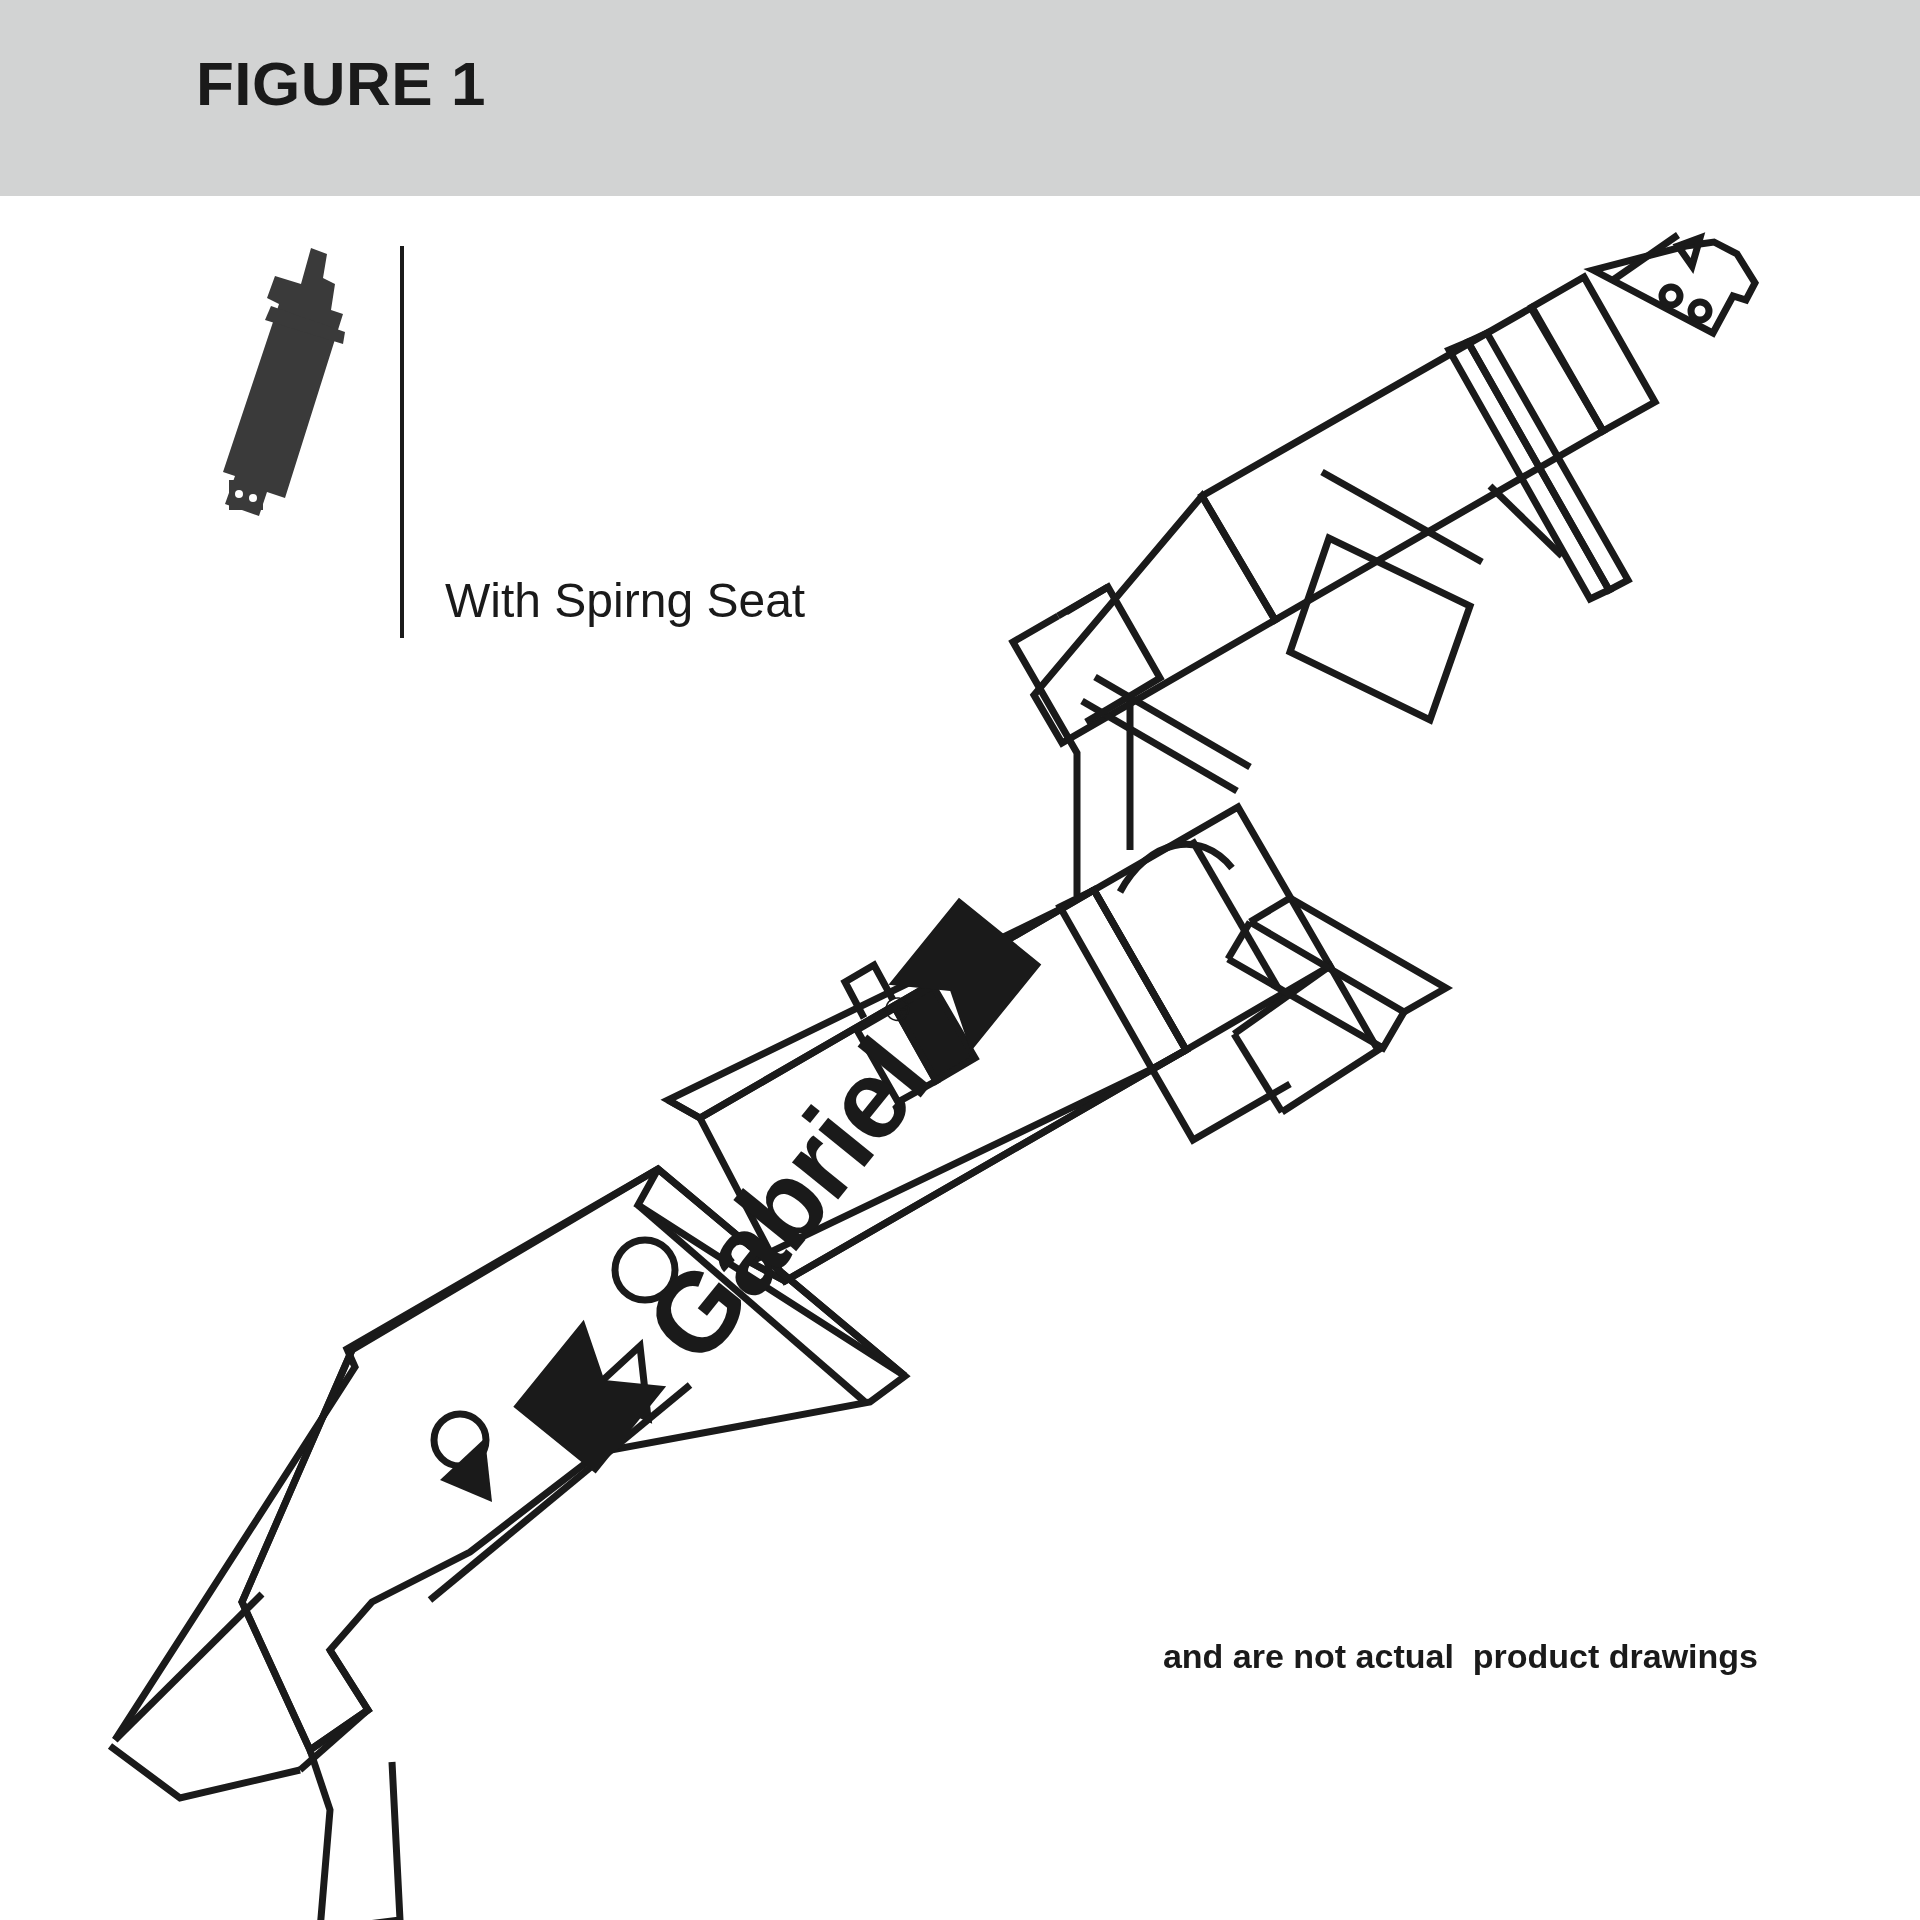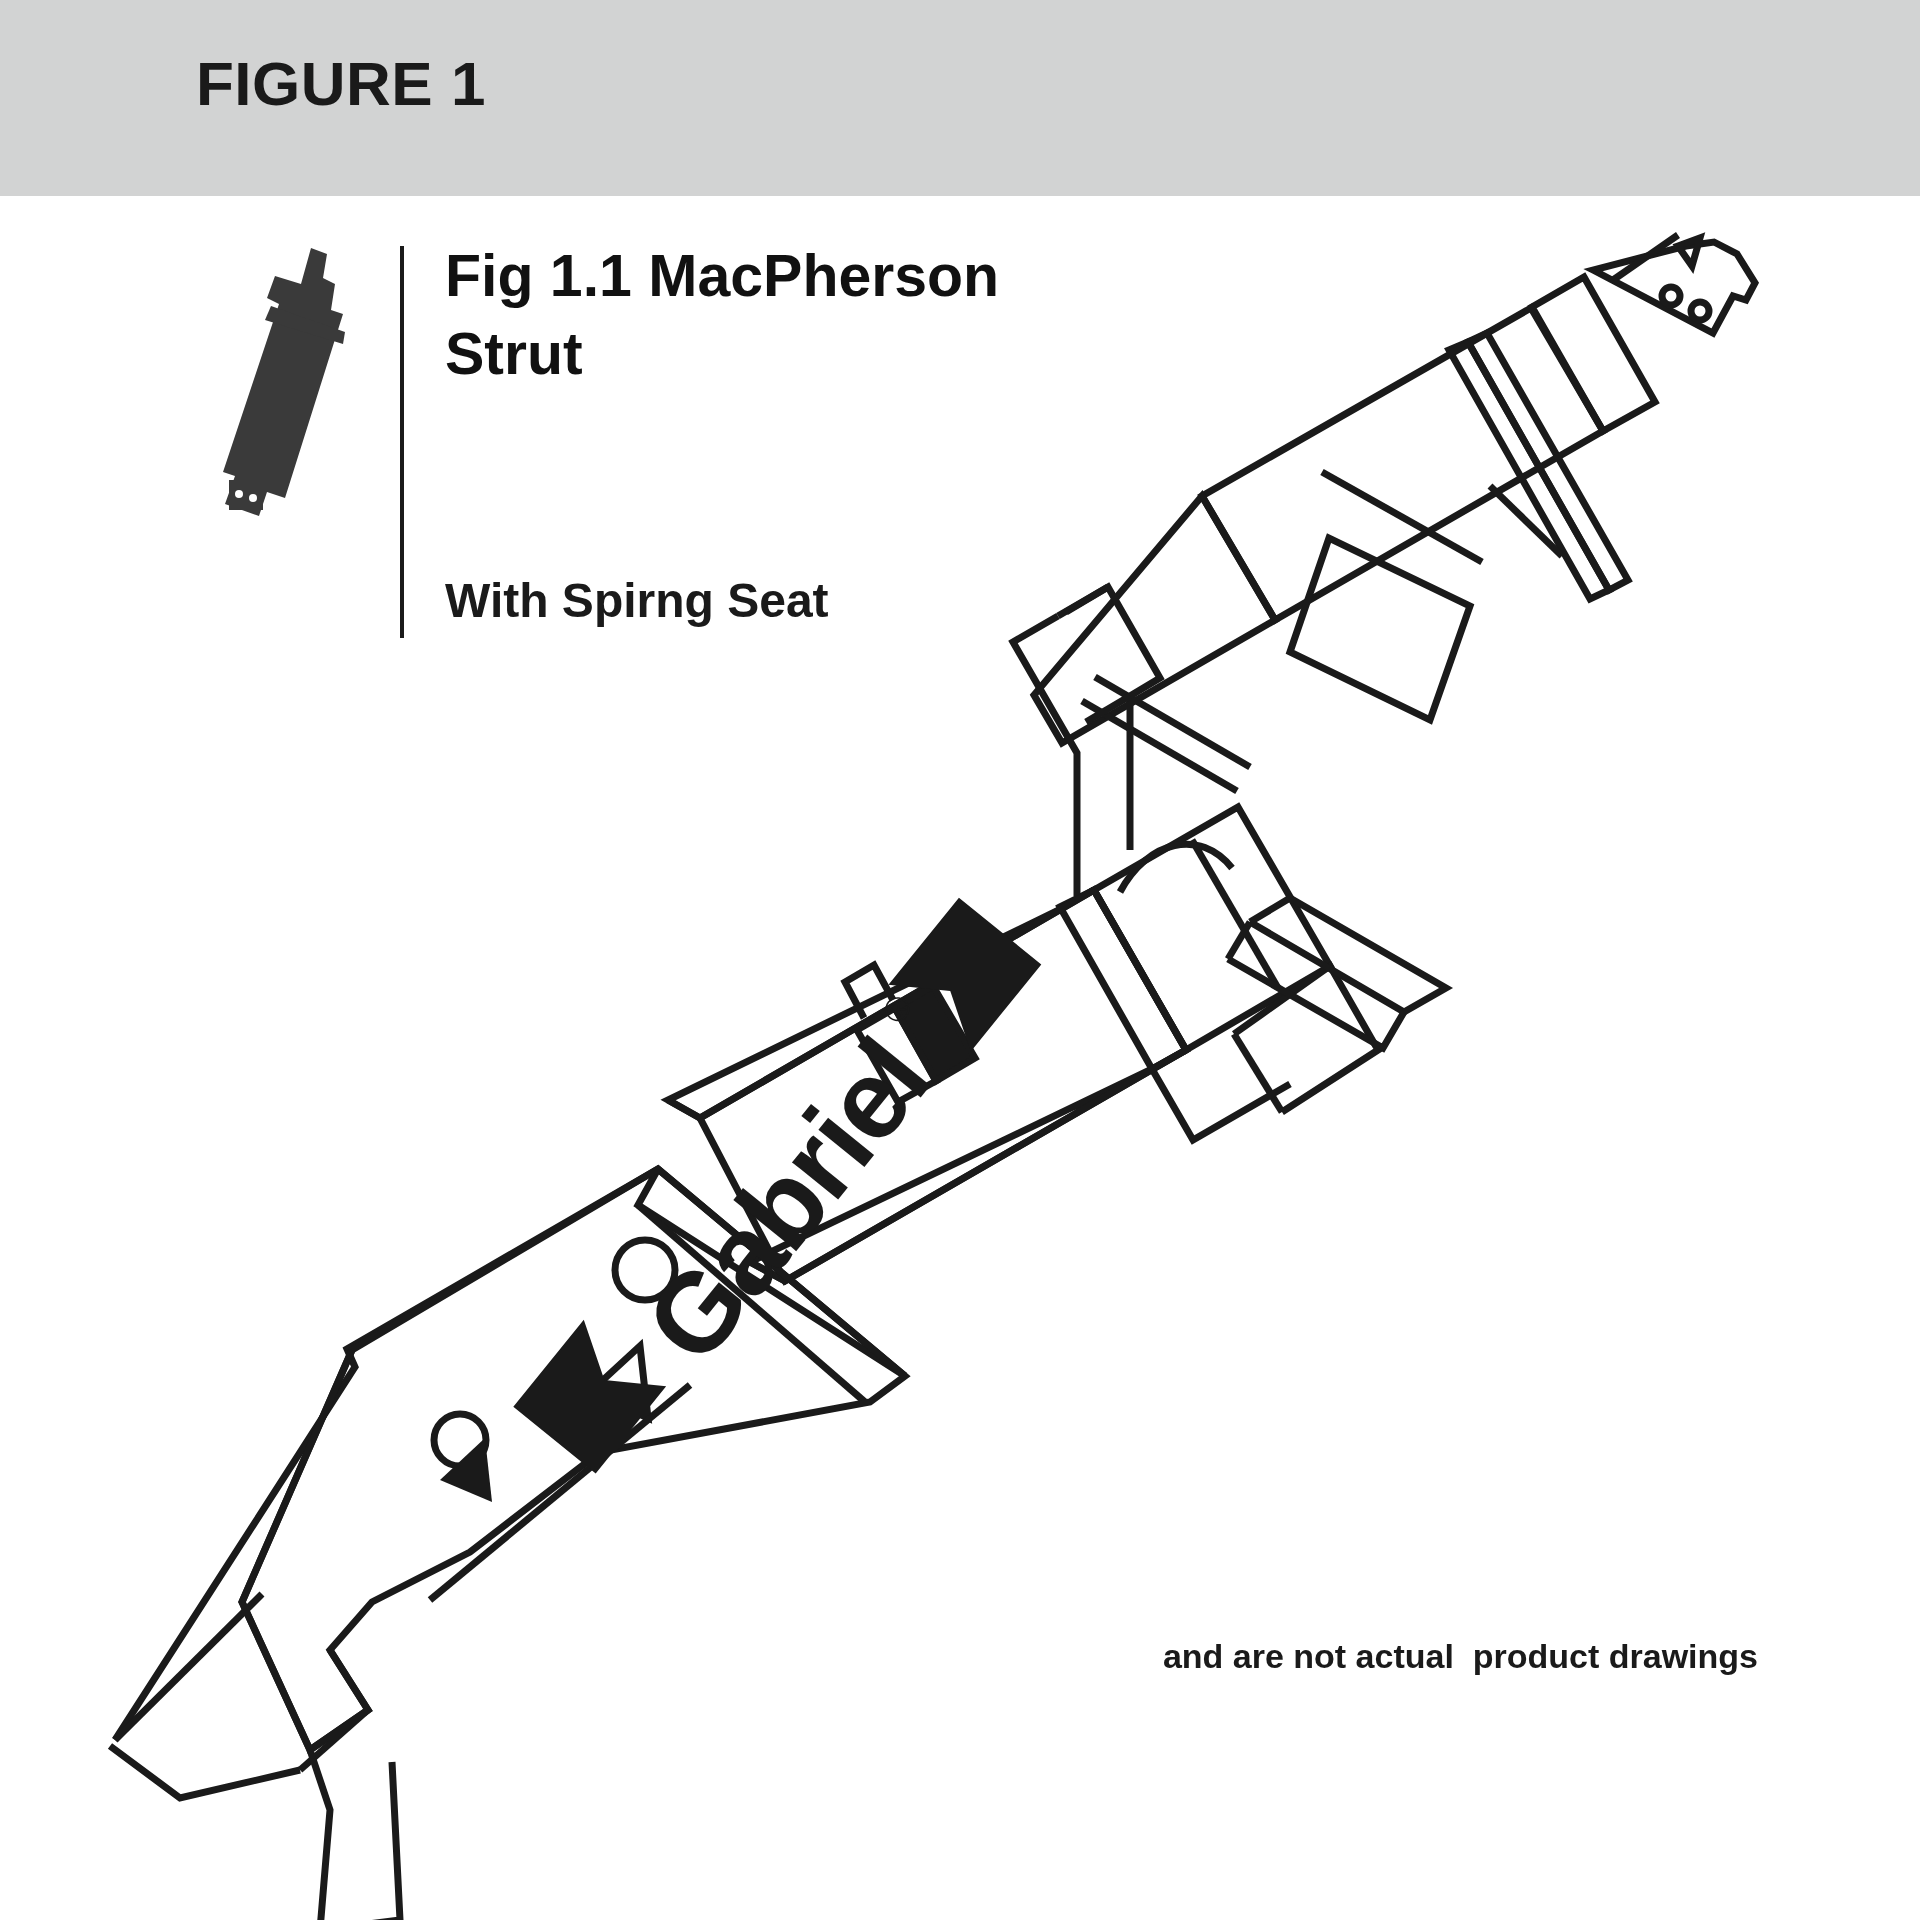--- a/index.html
+++ b/index.html
@@ -67,21 +67,21 @@
     line-height: 1.32;
     font-weight: bold;
     color: #111111;
   }
   .caption-sub {
     position: absolute;
     left: 230px;
     top: 335px;
     width: 560px;
     font-size: 48px;
-    font-weight: bold;
+    font-weight: normal;
     color: #1a1a1a;
   }
 
   
   .drawing {
     position: absolute;
     left: 0;
     top: 150px;
     width: 1920px;
     height: 1770px;
@@ -115,21 +115,20 @@
       <path fill="#3a3a3a" d="M96 0 L112 6 L108 30 L120 36 L116 62 L128 66 L70 250 L52 244 L44 268 L10 256 L20 228 L8 224 L64 56 L52 50 L60 28 L86 36 Z"></path>
       <path fill="#3a3a3a" d="M56 58 L130 84 L128 96 L50 72 Z"></path>
       <rect x="14" y="232" width="34" height="30" fill="#3a3a3a"></rect>
       <circle cx="24" cy="246" r="4" fill="#ffffff"></circle>
       <circle cx="38" cy="250" r="4" fill="#ffffff"></circle>
     </svg>
   </div>
 
   <div class="divider-rule"></div>
 
-  <div class="caption-main">Fig 1.1 MacPherson Strut</div>
   <div class="caption-sub">With Spirng Seat</div>
 </div>
 
 <div class="drawing">
   <svg viewBox="0 0 1920 1770" width="1920" height="1770" aria-hidden="true">
     <g fill="none" stroke="#1a1a1a" stroke-width="7" stroke-linejoin="miter" stroke-linecap="butt">
 
       <path d="M1593 120 L1713 183 L1733 146 L1746 150 L1755 133 L1737 104 L1714 92 L1686 96 Z"></path>
       <circle cx="1671" cy="146" r="9"></circle>
       <circle cx="1700" cy="161" r="9"></circle>

